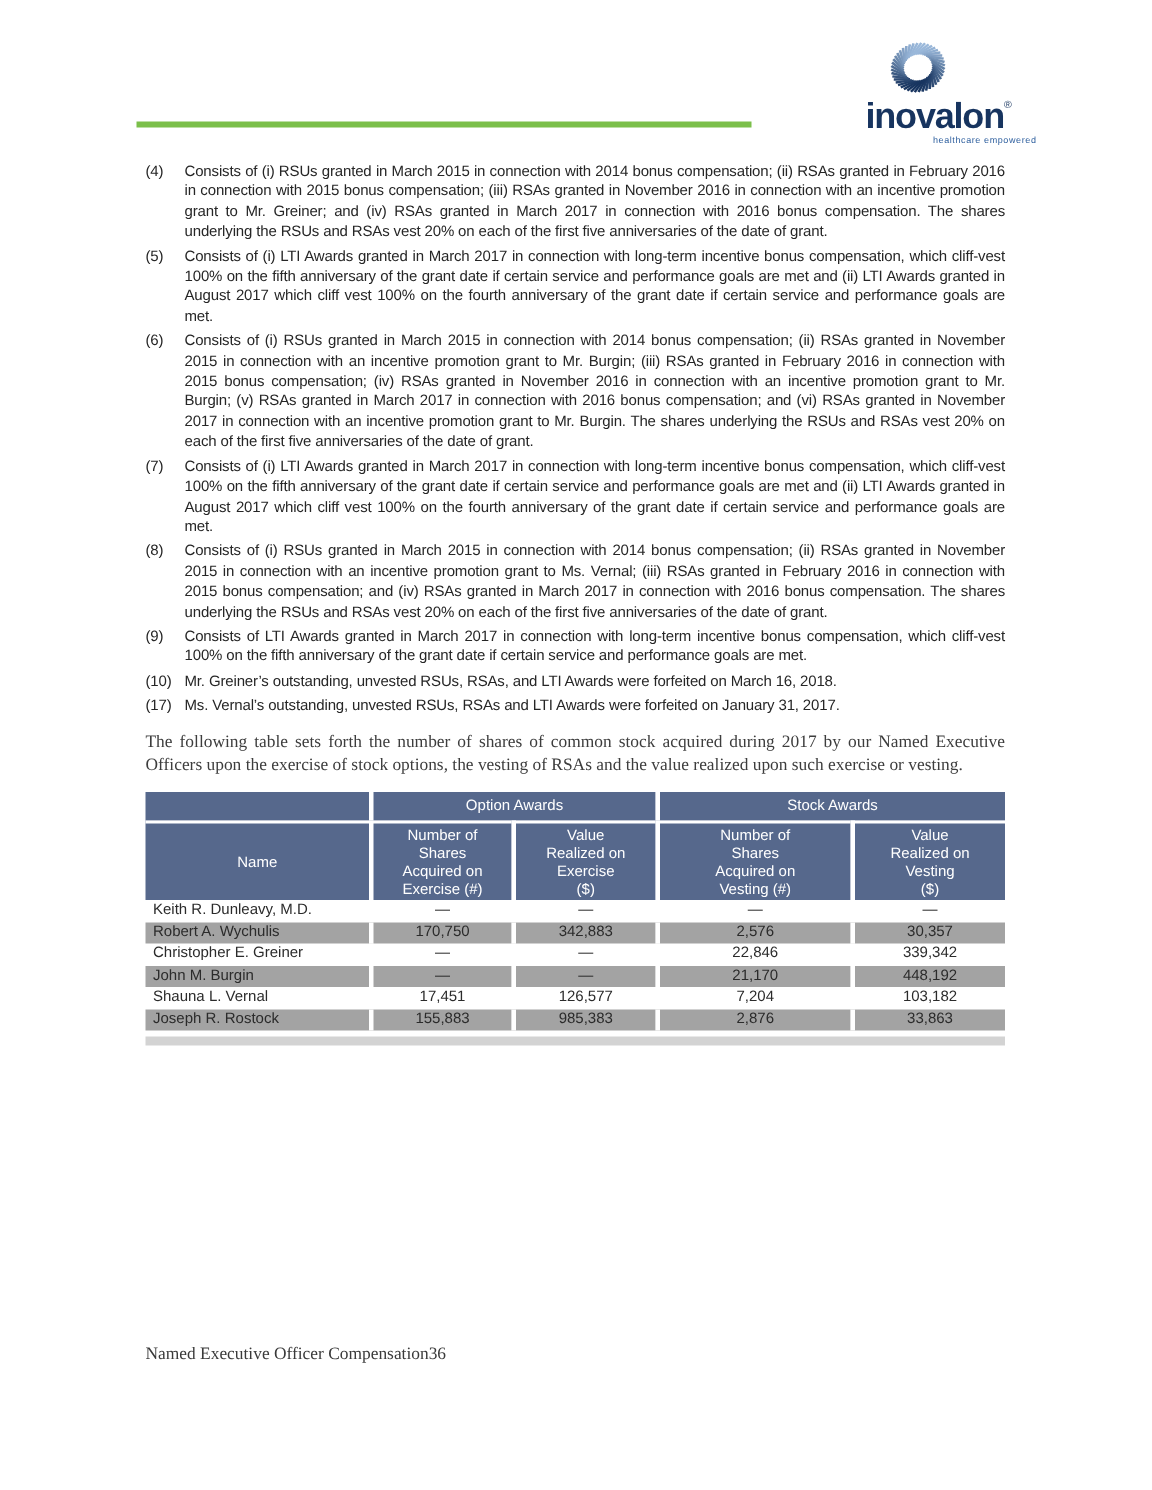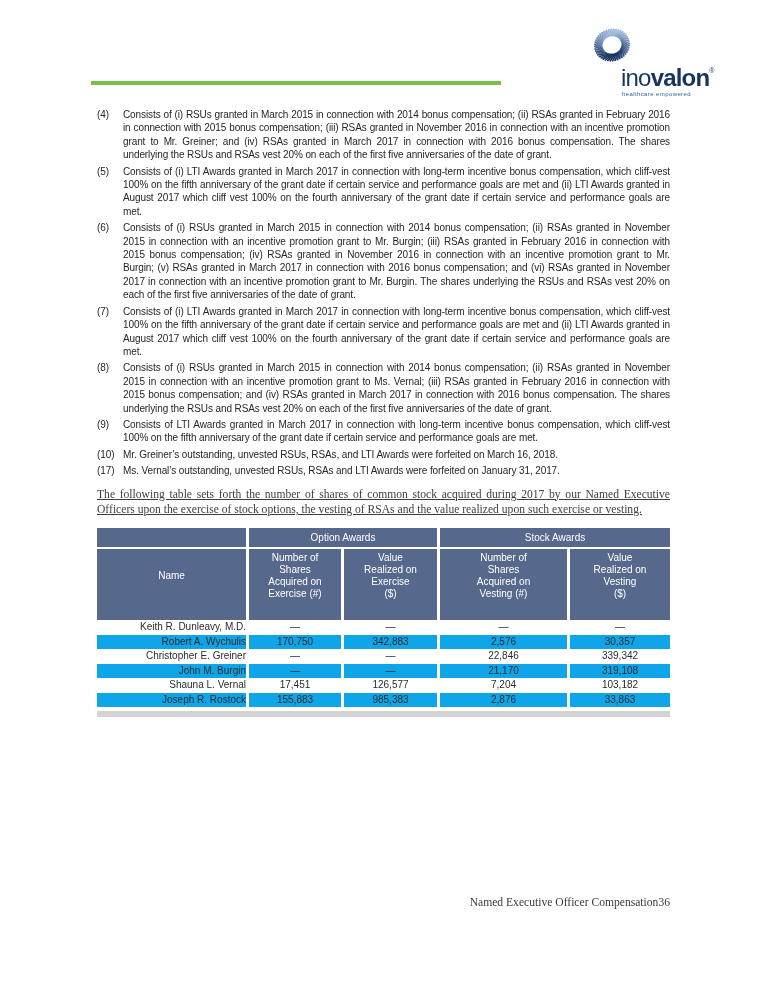--- a/index.html
+++ b/index.html
@@ -13,68 +13,68 @@
   }
   
   .green-rule{position:absolute;left:91px;top:81px;width:410px;height:4px;}
   
   .logo{position:absolute;left:577px;top:24px;width:118px;}
   .logo .spiral{display:block;margin-left:10px;width:50px;height:42px;}
   .wordmark{
     line-height:1;letter-spacing:-0.8px;
     font-size:24px;white-space:nowrap;
   }
-  .wordmark .wm-bold{font-weight:400;margin-left:44px;}
+  .wordmark .wm-bold{font-weight:700;}
   .wordmark .wm-light{font-weight:700;}
   .wordmark sup{font-size:7px;vertical-align:13px;letter-spacing:0;}
   .tagline{
     font-size:6px;letter-spacing:0.4px;text-align:right;
     margin-top:1px;padding-right:4px;
   }
   
   .content{position:absolute;left:97px;top:108px;width:573px;}
   
   .footnote{display:flex;margin-bottom:3px;font-size:10px;line-height:13.4px;letter-spacing:-0.1px;}
   .fn-num{flex:0 0 26px;}
   .fn-text{flex:1;text-align:justify;}
   
   .section-heading{
     margin:9px 0 0 0;font-size:15.5px;font-weight:bold;color:#373737;
     letter-spacing:-0.2px;line-height:1.2;
   }
   
   .intro{
     margin:9px 0 0 0;font-family:"Liberation Serif",serif;
-    font-size:11.6px;line-height:15.4px;color:#3d3d3d;text-align:justify;text-decoration:underline;
+    font-size:11.6px;line-height:15.4px;color:#3d3d3d;text-align:justify;
   }
   
   table.comp{
     margin-top:11px;width:573px;table-layout:fixed;
     border-collapse:separate;border-spacing:0;
     font-size:10px;
   }
   table.comp th{
     background:#56688c;color:#ffffff;font-weight:normal;
     text-align:center;vertical-align:middle;
     white-space:pre-line;line-height:12px;
   }
   table.comp tr.group-row th{height:17px;line-height:17px;text-align:center;}
-  table.comp tr.colhead-row th{border-top:2px solid #ffffff;padding:3px 0 20px 0;}
+  table.comp tr.colhead-row th{border-top:2px solid #ffffff;padding:3px 0 0 0;}
   table.comp th + th, table.comp td + td{border-left:3px solid #ffffff;}
   table.comp td{
     height:14.5px;line-height:14.5px;padding:0;
     text-align:center;color:#2b2b2b;
   }
-  table.comp td.name-cell{text-align:right;padding-left:5px;}
-  table.comp tr.stripe td{background:#0ea5e9;}
+  table.comp td.name-cell{text-align:left;padding-left:5px;}
+  table.comp tr.stripe td{background:#a3a3a3;}
   .table-bottom-bar{width:573px;height:6px;background:#d3d3d3;margin-top:4px;}
   
   .footer{
     position:absolute;left:97px;top:896px;width:573px;
-    display:flex;justify-content:flex-end;
+    display:flex;justify-content:flex-start;
     font-family:"Liberation Serif",serif;font-size:11.6px;color:#3a3a3a;
   }
 </style>
 </head>
 <body>
 
 <div class="page">
 
   <div class="green-rule" style="background:#7bbf4a;"></div>
 
@@ -225,21 +225,21 @@
         <td>—</td>
         <td>—</td>
         <td>22,846</td>
         <td>339,342</td>
       </tr>
       <tr class="stripe">
         <td class="name-cell">John M. Burgin</td>
         <td>—</td>
         <td>—</td>
         <td>21,170</td>
-        <td>319,108</td>
+        <td>448,192</td>
       </tr>
       <tr>
         <td class="name-cell">Shauna L. Vernal</td>
         <td>17,451</td>
         <td>126,577</td>
         <td>7,204</td>
         <td>103,182</td>
       </tr>
       <tr class="stripe">
         <td class="name-cell">Joseph R. Rostock</td>

